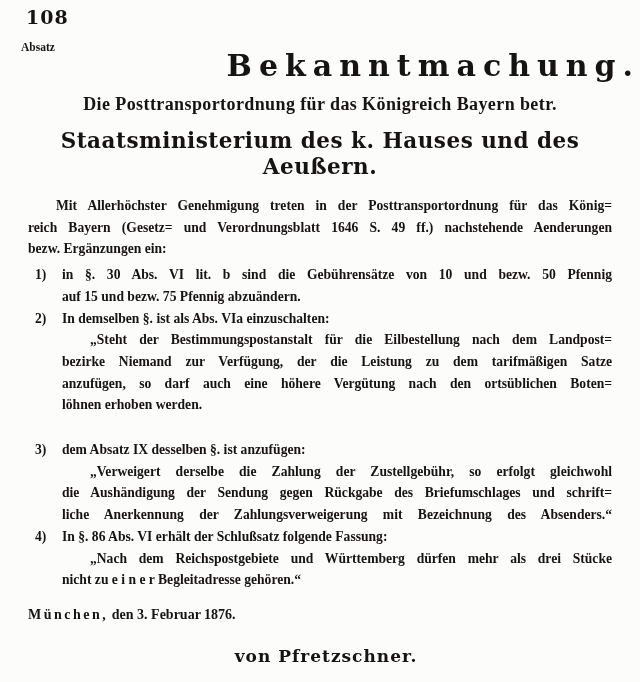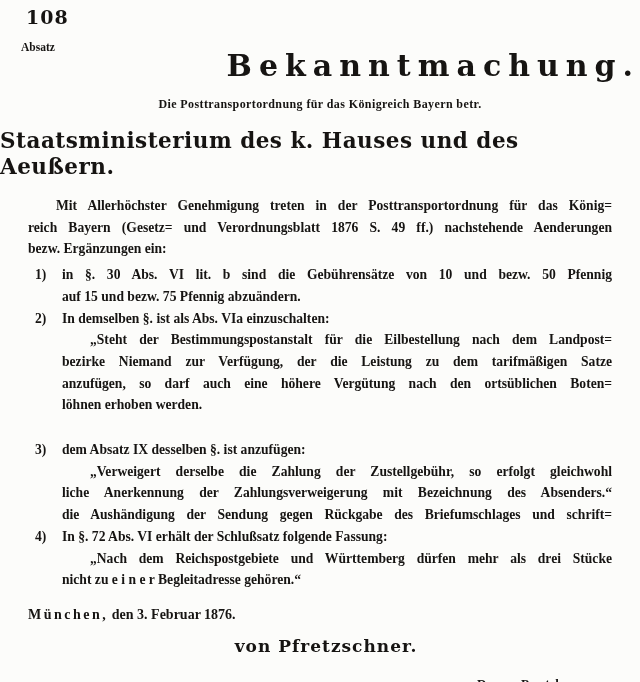--- a/index.html
+++ b/index.html
@@ -26,25 +26,26 @@
   .title {
     padding-top:48px;
     text-align:right;
     font-size:30px; line-height:36px;
     letter-spacing:7px;
     font-family:"DejaVu Serif",serif;
   }
   .subject {
     margin-top:12px;
     text-align:center;
-    font-size:12px; line-height:16px;
+    font-size:18px; line-height:16px;
     letter-spacing:0.4px;
   }
   .heading {
     margin-top:16px;
+    text-align:center;
     font-size:21.5px; line-height:26px;
     letter-spacing:0.5px;
     font-family:"DejaVu Serif",serif;
   }
   .textblock {
     margin:15px 0 0 28px;
     width:584px;
     font-size:13.6px;
     line-height:21.7px;
   }
@@ -54,21 +55,21 @@
   .pl34 { padding-left:34px; }
   .pl62 { padding-left:62px; }
   .num  { position:absolute; left:7px; top:0; }
   .gap-before { margin-top:4px; }
   .dateline {
     margin:14px 0 0 28px;
     font-size:14px; line-height:20px;
   }
   .city { letter-spacing:2.5px; }
   .signature {
-    margin-top:10px;
+    margin-top:20px;
     text-align:center;
     font-size:17px; line-height:22px;
     letter-spacing:1px;
     font-family:"DejaVu Serif",serif;
     padding-left:12px;
   }
   .secretary {
     margin:16px 72px 0 auto;
     width:fit-content;
     text-align:center;
@@ -85,21 +86,21 @@
 
   <div class="title">Bekanntmachung.</div>
 
   <div class="subject">Die Posttransportordnung für das Königreich Bayern betr.</div>
 
   <div class="heading">Staatsministerium des k. Hauses und des Aeußern.</div>
 
   <div class="textblock">
 
     <div class="tl pl28 j">Mit Allerhöchster Genehmigung treten in der Posttransportordnung für das König=</div>
-    <div class="tl j">reich Bayern (Gesetz= und Verordnungsblatt 1876 S. 49 ff.) nachstehende Aenderungen</div>
+    <div class="tl j">reich Bayern (Gesetz= und Verordnungsblatt 1646 S. 49 ff.) nachstehende Aenderungen</div>
     <div class="tl">bezw. Ergänzungen ein:</div>
 
     <div class="tl gap-before">
       <span class="num">1)</span>
       <span class="pl34 j" style="display:block;">in §. 30 Abs. VI lit. b sind die Gebührensätze von 10 und bezw. 50 Pfennig</span>
     </div>
     <div class="tl pl34">auf 15 und bezw. 75 Pfennig abzuändern.</div>
 
     <div class="tl">
       <span class="num">2)</span>
@@ -108,26 +109,26 @@
     <div class="tl pl62 j">„Steht der Bestimmungspostanstalt für die Eilbestellung nach dem Landpost=</div>
     <div class="tl pl34 j">bezirke Niemand zur Verfügung, der die Leistung zu dem tarifmäßigen Satze</div>
     <div class="tl pl34 j">anzufügen, so darf auch eine höhere Vergütung nach den ortsüblichen Boten=</div>
     <div class="tl pl34">löhnen erhoben werden.</div>
 
     <div class="tl">
       <span class="num">3)</span>
       <span class="pl34" style="display:block;margin-top:23px;">dem Absatz IX desselben §. ist anzufügen:</span>
     </div>
     <div class="tl pl62 j">„Verweigert derselbe die Zahlung der Zustellgebühr, so erfolgt gleichwohl</div>
+    <div class="tl pl34 j">die Aushändigung der Sendung gegen Rückgabe des Briefumschlages und schrift=</div>
     <div class="tl pl34 j">liche Anerkennung der Zahlungsverweigerung mit Bezeichnung des Absenders.“</div>
-    <div class="tl pl34 j">die Aushändigung der Sendung gegen Rückgabe des Briefumschlages und schrift=</div>
 
     <div class="tl">
       <span class="num">4)</span>
-      <span class="pl34" style="display:block;">In §. 72 Abs. VI erhält der Schlußsatz folgende Fassung:</span>
+      <span class="pl34" style="display:block;">In §. 86 Abs. VI erhält der Schlußsatz folgende Fassung:</span>
     </div>
     <div class="tl pl62 j">„Nach dem Reichspostgebiete und Württemberg dürfen mehr als drei Stücke</div>
     <div class="tl pl34">nicht zu e i n e r Begleitadresse gehören.“</div>
 
   </div>
 
   <div class="dateline">
     <span class="city">München,</span>
     <span>den 3. Februar 1876.</span>
   </div>

